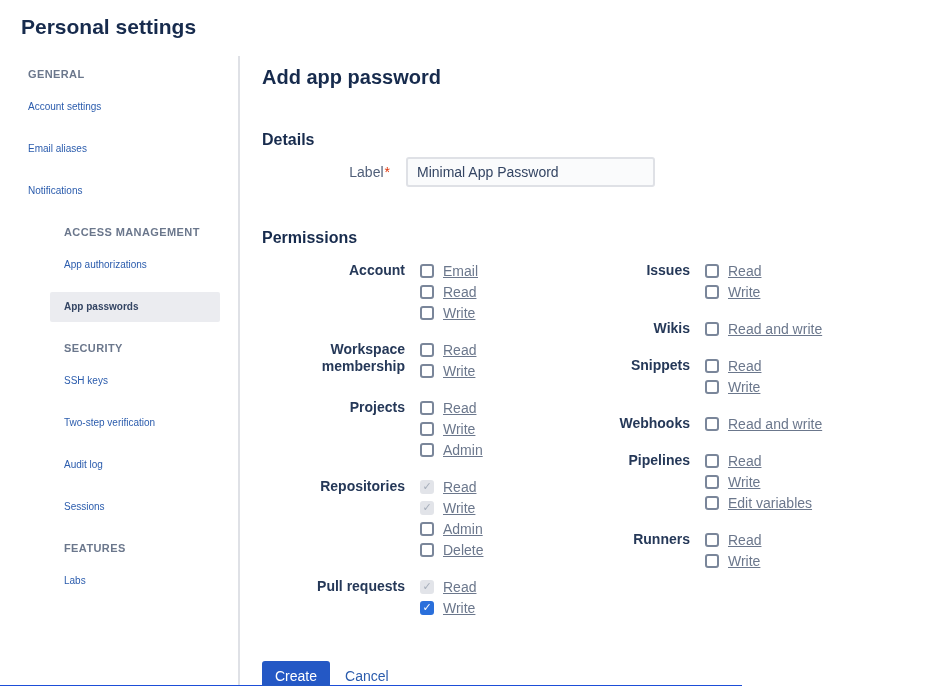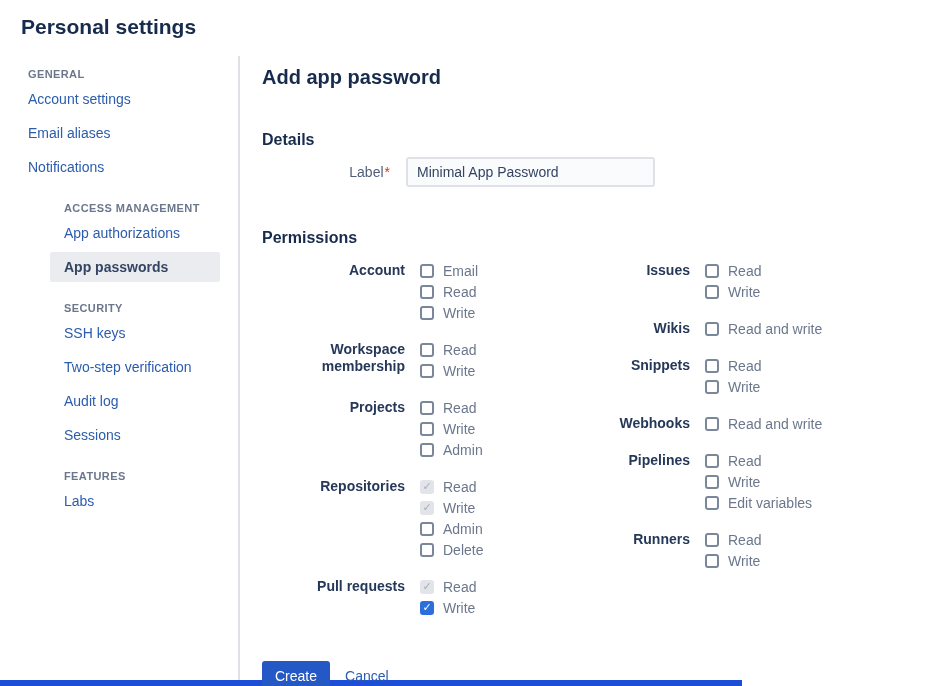--- a/index.html
+++ b/index.html
@@ -13,33 +13,33 @@
   }
   *{box-sizing:border-box; margin:0; padding:0;}
   html,body{background:#fff;}
   body{
     width:936px; height:686px; overflow:hidden;
     font-family:"Liberation Sans","DejaVu Sans",sans-serif;
     color:var(--title-text); font-size:14px;
   }
   .app{width:742px; height:686px; display:flex; flex-direction:column;}
   h1.page-title{font-size:21px; font-weight:700; margin:15px 0 17px 21px; color:var(--title-text);}
-  .content{flex:1; display:flex; border-bottom:6px solid #1d4ed8; min-height:0;}
+  .content{flex:1; display:flex; border-bottom:1px solid #1d4ed8; min-height:0;}
   
   .sidebar{width:240px; flex:0 0 240px; border-right:2px solid var(--border); padding-top:12px;}
   .nav-section{margin-bottom:0;}
   .nav-section + .nav-section{margin-top:20px;padding-left:36px;}
   .nav-heading{
     font-size:11px; font-weight:700; letter-spacing:.4px; color:var(--section-heading);
     margin:0 0 4px 28px; text-transform:uppercase;
   }
   .nav-item{
-    display:block; margin:4px 18px 0 14px; padding:5px 14px;
+    display:block; margin:12px 18px 0 14px; padding:5px 14px;
     color:var(--link); text-decoration:none; cursor:pointer;
-    font-size:14px; line-height:20px; border-radius:2px;
+    font-size:10px; line-height:20px; border-radius:2px;
   }
   .nav-item.active{background:var(--active-item-bg); color:var(--active-item-text); font-weight:700;}
   
   .main{flex:1; padding:8px 0 0 22px; min-width:0;}
   h2.form-title{font-size:20px; font-weight:700; line-height:26px; margin:0 0 34px; color:var(--title-text);}
   h3.sub-heading{font-size:16px; font-weight:700; line-height:20px; color:var(--title-text);margin-top:40px;}
   .details-heading{margin:0 0 6px;}
   .permissions-heading{margin:0 0 12px;}
   .form-row{display:flex; align-items:center; height:32px; margin-bottom:26px;}
   .field-label{width:128px; text-align:right; margin-right:16px; color:var(--field-label); font-size:14px;}
@@ -66,21 +66,21 @@
     width:14px; height:14px; flex:0 0 14px; margin-right:9px;
     border:2px solid var(--checkbox-border); border-radius:3px; background:#fff;
     display:inline-flex; align-items:center; justify-content:center;
     font-size:11px; line-height:1; cursor:pointer;
   }
   .cb::after{content:"✓"; font-weight:700; opacity:0;}
   .cb.checked{background:var(--checkbox-checked-bg); border-color:var(--checkbox-checked-bg);}
   .cb.checked::after{opacity:1; color:#fff;}
   .cb.dischecked{background:var(--checkbox-disabled-bg); border-color:var(--checkbox-disabled-bg); cursor:default;}
   .cb.dischecked::after{opacity:1; color:var(--checkbox-disabled-check);}
-  .opt-label{color:var(--option-label); font-size:14px;}
+  .opt-label{color:var(--option-label); font-size:14px;text-decoration:underline;}
   .actions{display:flex; align-items:center; margin-top:27px;}
   .btn-primary{
     background:var(--button-bg); color:var(--button-text); border:none; border-radius:3px;
     padding:0 13px; height:30px; font-family:inherit; font-size:14px; cursor:pointer;
   }
   .cancel-link{color:var(--link); margin-left:15px; text-decoration:none; cursor:pointer; font-size:14px;}
 </style>
 </head>
 <body>
 

